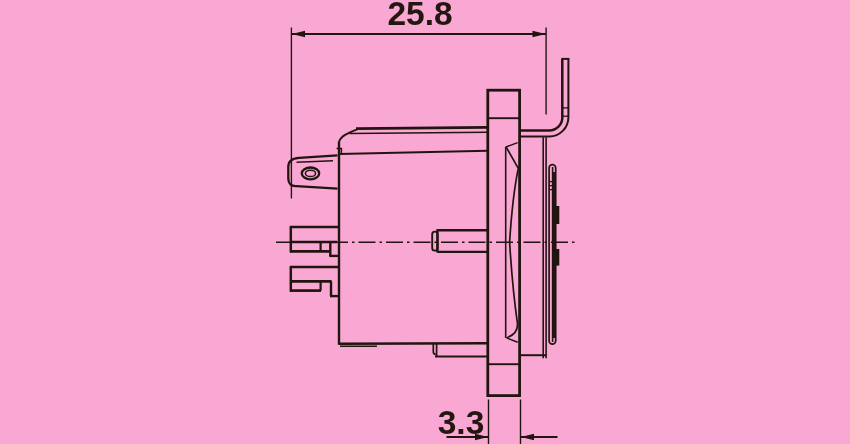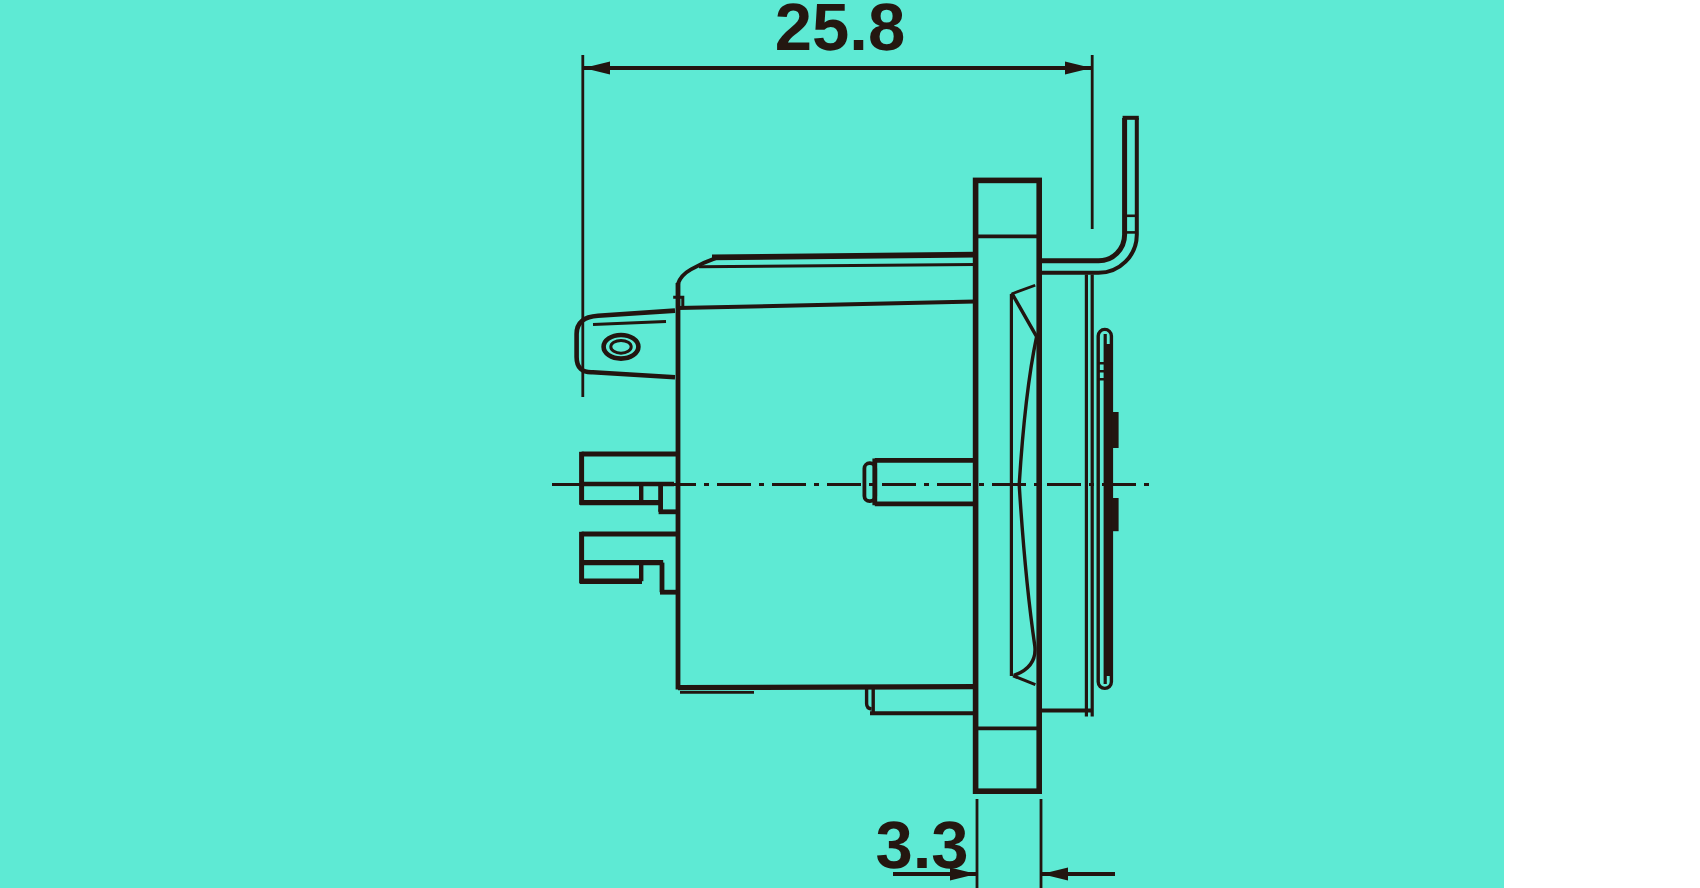--- a/index.html
+++ b/index.html
@@ -1,16 +1,16 @@
 <!DOCTYPE html>
 <html><head>
 <meta charset="utf-8">
 <style>
   html,body{margin:0;padding:0;background:#ffffff;}
-  .wrap{width:752px;height:444px;position:relative;background:#5eead4;overflow:hidden;}
+  .wrap{width:850px;height:444px;position:relative;background:#f9a8d4;overflow:hidden;}
   svg{display:block;}
   text{font-family:"Liberation Sans",sans-serif;font-weight:bold;fill:#241710;}
 </style>
 </head>
 <body>
 
 <div class="wrap">
 <svg width="850" height="444" viewBox="0 0 850 444" fill="none" stroke="#221510" stroke-linecap="butt">
 
 <g stroke="none">

